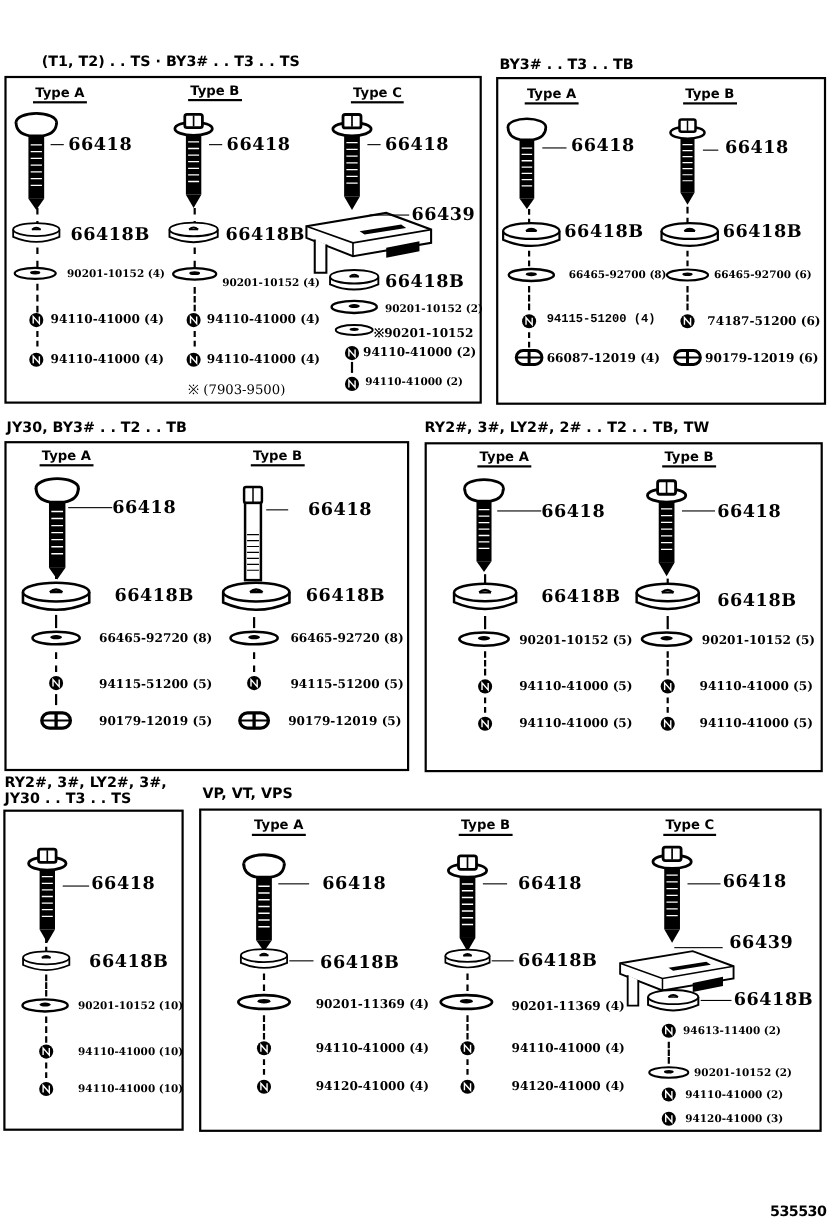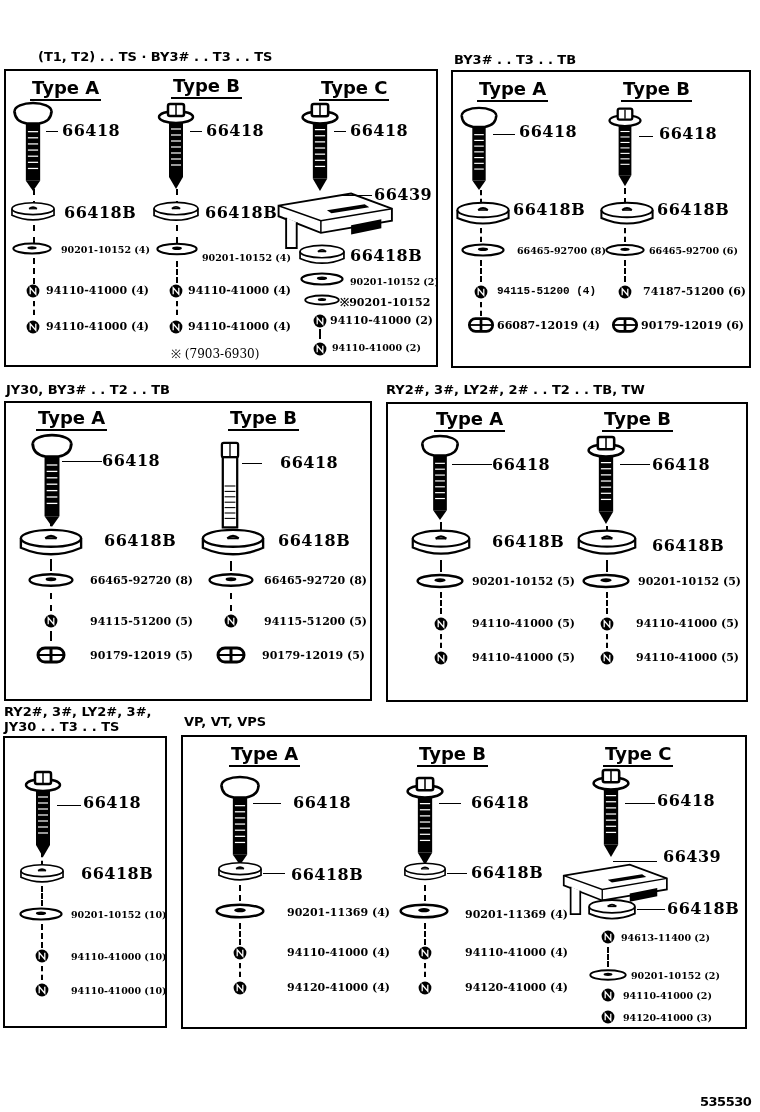--- a/index.html
+++ b/index.html
@@ -1,21 +1,21 @@
 <!DOCTYPE html>
 <html><head>
 <meta charset="utf-8">
 <style>
   html, body { margin:0; padding:0; background:#fff; }
   body { width:760px; height:1112px; position:relative; overflow:hidden;
          font-family:"DejaVu Serif", serif; color:#000; }
   .sec-title { position:absolute; font-family:"DejaVu Sans", sans-serif; font-weight:bold;
                font-size:13px; letter-spacing:0; white-space:nowrap; }
   .box { position:absolute; border:2px solid #000; box-sizing:border-box; }
-  .type-lbl { position:absolute; font-family:"DejaVu Sans", sans-serif; font-weight:bold; font-size:18px;
+  .type-lbl { position:absolute; font-family:"DejaVu Sans", sans-serif; font-weight:bold; font-size:12px;
               border-bottom:2px solid #000; padding:0 2px 1px 2px; white-space:nowrap; }
   .pn { position:absolute; font-weight:bold; white-space:nowrap; line-height:1; }
   .pn.big { font-size:16px; letter-spacing:0.5px; }
   .pn.sm { font-size:11px; }
   .pn.xs { font-size:9.5px; }
   svg.part { position:absolute; overflow:visible; }
   .lead { position:absolute; height:0; border-top:1.3px solid #000; }
   .dash { position:absolute; width:0; border-left:2px dashed #000; }
   .note { position:absolute; font-size:12px; white-space:nowrap; }
   .code { position:absolute; font-family:"DejaVu Sans", sans-serif; font-weight:bold; font-size:13px; letter-spacing:-0.5px; }
@@ -157,21 +157,21 @@
   <div class="dash" style="left:170px;top:190px;height:22px;"></div>
   <svg class="part" style="left:162px;top:212px;" width="16" height="16">
       <use href="#nut"></use>
     </svg>
   <div class="pn sm" style="left:182px;top:214px;">94110-41000 (4)</div>
   <div class="dash" style="left:170px;top:230px;height:14px;"></div>
   <svg class="part" style="left:162px;top:248px;" width="16" height="16">
       <use href="#nut"></use>
     </svg>
   <div class="pn sm" style="left:182px;top:250px;">94110-41000 (4)</div>
-  <div class="note" style="left:165px;top:274px;">※ (7903-6930)</div>
+  <div class="note" style="left:165px;top:274px;">※ (7903-9500)</div>
 
   <div class="type-lbl" style="left:313px;top:6px;">Type C</div>
   <svg class="part" style="left:293px;top:30px;" width="42" height="92">
       <use href="#screwH"></use>
     </svg>
   <div class="lead" style="left:328px;top:60px;width:12px;"></div>
   <div class="pn big" style="left:344px;top:52px;">66418</div>
   <svg class="part" style="left:266px;top:112px;" width="128" height="68">
       <use href="#bracket"></use>
     </svg>

